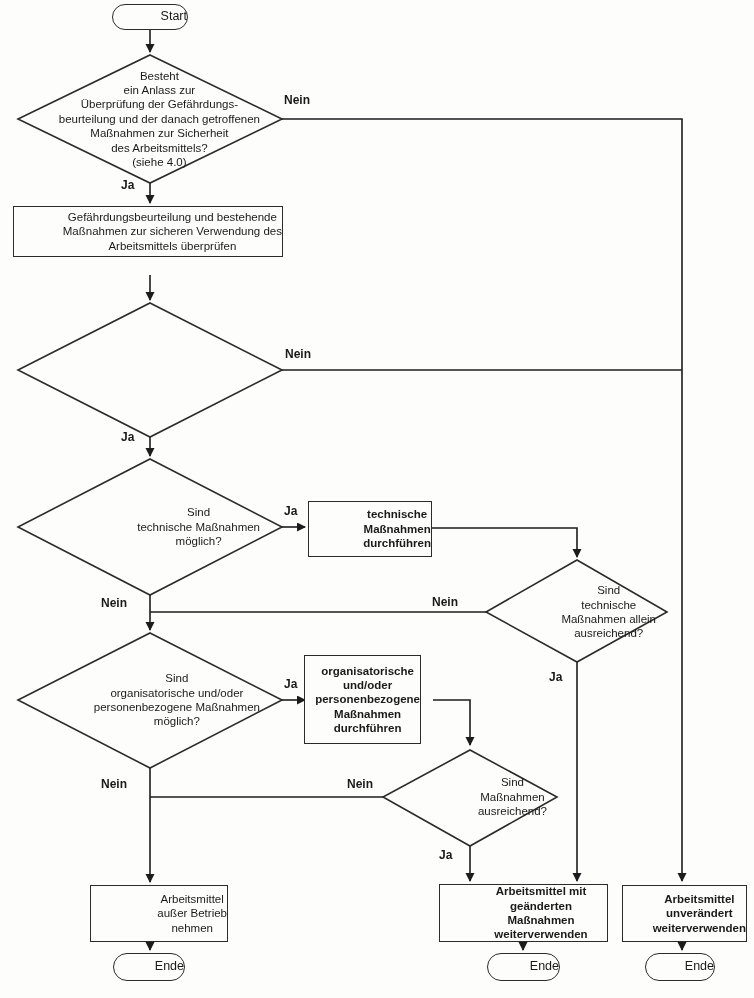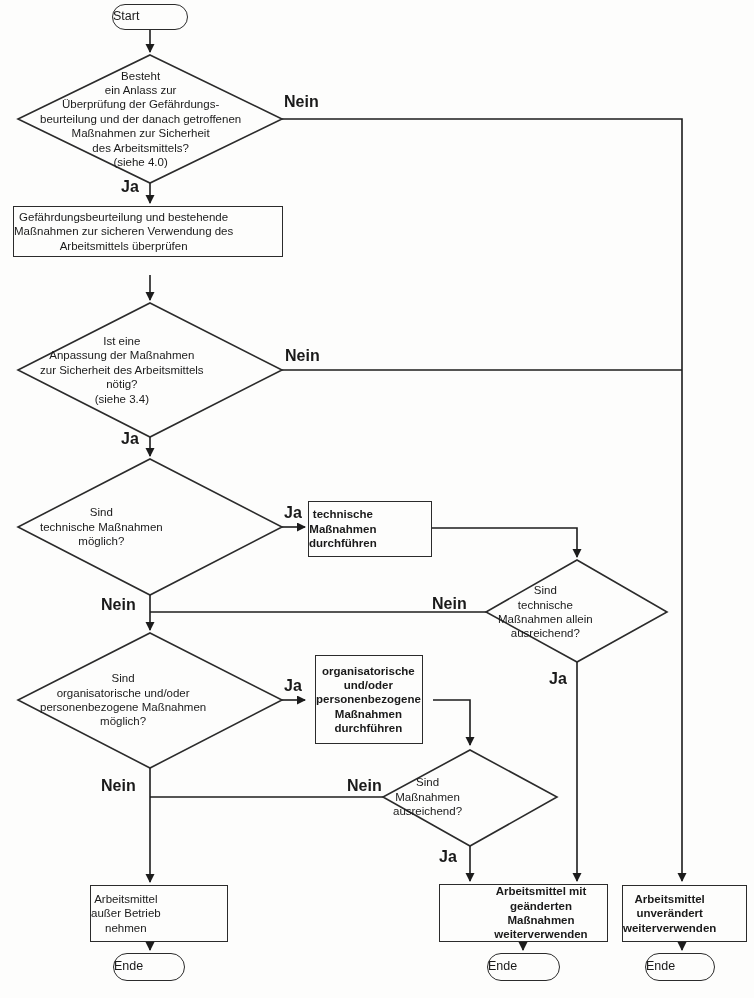--- a/index.html
+++ b/index.html
@@ -1,37 +1,37 @@
 <!DOCTYPE html>
 <html><head>
 <meta charset="utf-8">
 <style>
   html,body{margin:0;padding:0;background:#f4f4f2;}
   #page{position:relative;width:754px;height:998px;background:#fdfdfc;overflow:hidden;
         font-family:"Liberation Sans","DejaVu Sans",sans-serif;color:#1a1a1a;}
   #wires{position:absolute;left:0;top:0;width:754px;height:998px;}
-  .node{position:absolute;display:flex;align-items:center;justify-content:flex-start;
+  .node{position:absolute;display:flex;align-items:center;justify-content:flex-end;
         text-align:center;white-space:pre-line;line-height:1.25;font-size:11.5px;
         box-sizing:border-box;}
   .rect{border:1.6px solid #2b2b2b;background:#fdfdfc;}
   .terminal{border:1.7px solid #2b2b2b;background:#fdfdfc;border-radius:14px;font-size:12.5px;}
   .dtext{background:transparent;}
   .bold{font-weight:bold;}
-  .elabel{position:absolute;font-size:16px;font-weight:bold;white-space:nowrap;}
+  .elabel{position:absolute;font-size:12px;font-weight:bold;white-space:nowrap;}
 
   
   #n-start{left:112px;top:4px;width:76px;height:26px;}
   #t-d1{left:40px;top:62px;width:220px;height:114px;}
   #n-r1{left:13px;top:206px;width:270px;height:51px;}
   #t-d2{left:40px;top:318px;width:220px;height:104px;}
   #t-d3{left:40px;top:487px;width:220px;height:80px;}
   #n-r2{left:308px;top:501px;width:124px;height:56px;}
   #t-d4{left:498px;top:568px;width:158px;height:88px;}
   #t-d5{left:40px;top:652px;width:220px;height:96px;}
-  #n-r3{left:315px;top:655px;width:108px;height:89px;}
+  #n-r3{left:304px;top:655px;width:117px;height:89px;}
   #t-d6{left:393px;top:762px;width:154px;height:70px;}
   #n-r4{left:90px;top:885px;width:138px;height:57px;}
   #n-r5{left:439px;top:884px;width:169px;height:58px;padding-left:35px;}
   #n-r6{left:622px;top:885px;width:125px;height:57px;}
   #n-e1{left:113px;top:953px;width:72px;height:28px;}
   #n-e2{left:487px;top:953px;width:73px;height:28px;}
   #n-e3{left:645px;top:953px;width:70px;height:28px;}
 
   
   #l-nein1{left:284px;top:93px;}
@@ -108,25 +108,20 @@
 
   <div class="node terminal" id="n-start"><span>Start</span></div>
 
   <div class="node dtext" id="t-d1"><span>Besteht
 ein Anlass zur
 Überprüfung der Gefährdungs-
 beurteilung und der danach getroffenen
 Maßnahmen zur Sicherheit
 des Arbeitsmittels?
 (siehe 4.0)</span></div>
-  <div class="node dtext" id="t-d2"><span>Ist eine
-Anpassung der Maßnahmen
-zur Sicherheit des Arbeitsmittels
-nötig?
-(siehe 3.4)</span></div>
   <div class="node dtext" id="t-d3"><span>Sind
 technische Maßnahmen
 möglich?</span></div>
   <div class="node dtext" id="t-d4"><span>Sind
 technische
 Maßnahmen allein
 ausreichend?</span></div>
   <div class="node dtext" id="t-d5"><span>Sind
 organisatorische und/oder
 personenbezogene Maßnahmen

